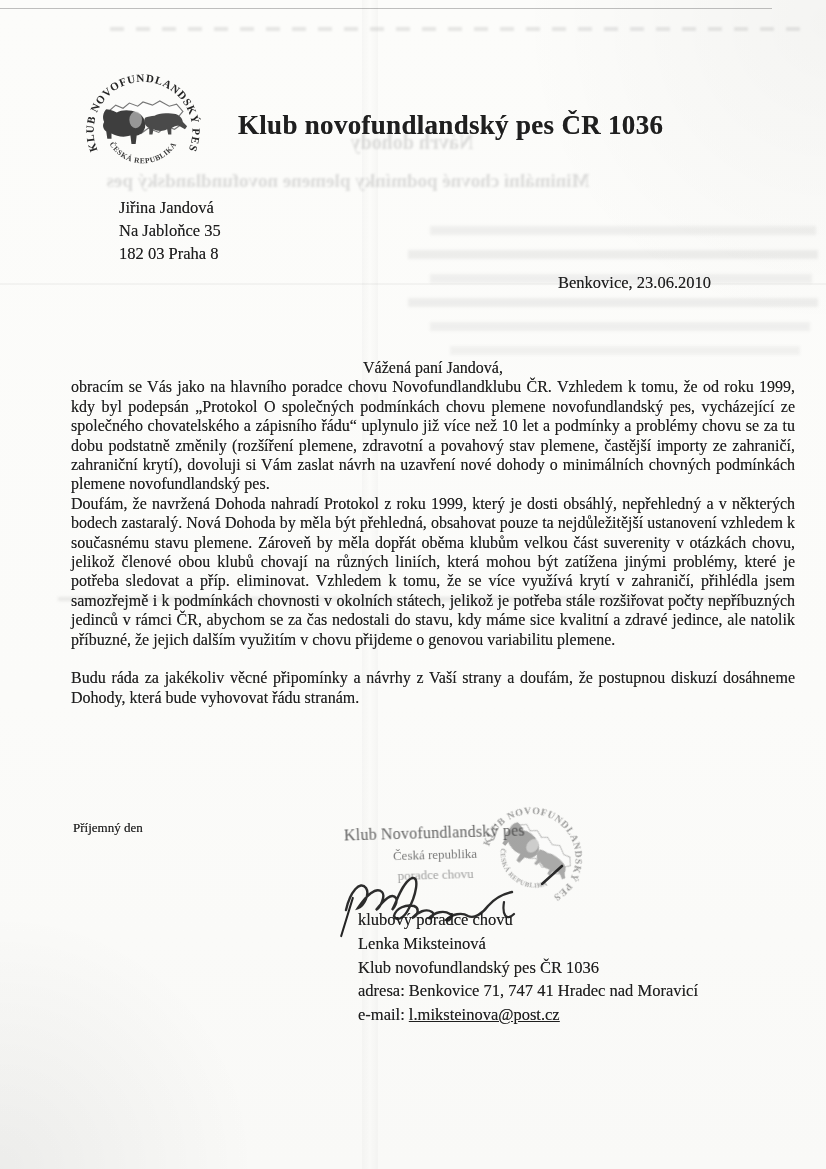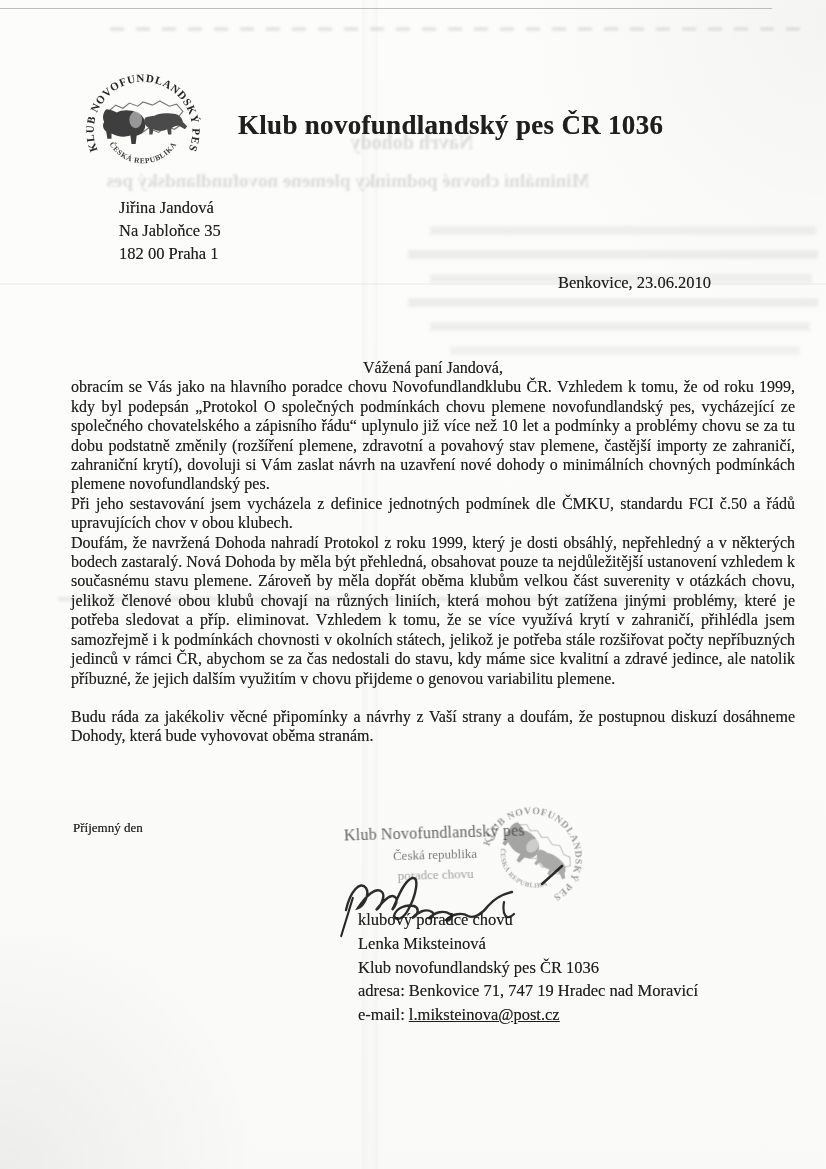--- a/index.html
+++ b/index.html
@@ -104,31 +104,30 @@
   <div class="gbar" style="top:346px;left:450px;width:350px;opacity:.10"></div>
 
   <svg class="logo">
     <use href="#club-logo-symbol"></use>
   </svg>
   <h1 class="org-title ink">Klub novofundlandský pes ČR 1036</h1>
 
   <div class="recipient ink">
     <div>Jiřina Jandová</div>
     <div>Na Jabloňce 35</div>
-    <div>182 00 Praha 1</div>
+    <div>182 03 Praha 8</div>
   </div>
 
   <div class="dateline ink">Benkovice, 23.06.2010</div>
 
   <div class="letter-body ink">
     <div class="salutation">Vážená paní Jandová,</div>
     <p class="para">obracím se Vás jako na hlavního poradce chovu Novofundlandklubu ČR. Vzhledem k tomu, že od roku 1999, kdy byl podepsán „Protokol O společných podmínkách chovu plemene novofundlandský pes, vycházející ze společného chovatelského a zápisního řádu“ uplynulo již více než 10 let a podmínky a problémy chovu se za tu dobu podstatně změnily (rozšíření plemene, zdravotní a povahový stav plemene, častější importy ze zahraničí, zahraniční krytí), dovoluji si Vám zaslat návrh na uzavření nové dohody o minimálních chovných podmínkách plemene novofundlandský pes.</p>
-    <p class="para">Při jeho sestavování jsem vycházela z definice jednotných podmínek dle ČMKU, standardu FCI č.50 a řádů upravujících chov v obou klubech.</p>
     <p class="para">Doufám, že navržená Dohoda nahradí Protokol z roku 1999, který je dosti obsáhlý, nepřehledný a v některých bodech zastaralý. Nová Dohoda by měla být přehledná, obsahovat pouze ta nejdůležitější ustanovení vzhledem k současnému stavu plemene. Zároveň by měla dopřát oběma klubům velkou část suverenity v otázkách chovu, jelikož členové obou klubů chovají na různých liniích, která mohou být zatížena jinými problémy, které je potřeba sledovat a příp. eliminovat. Vzhledem k tomu, že se více využívá krytí v zahraničí, přihlédla jsem samozřejmě i k podmínkách chovnosti v okolních státech, jelikož je potřeba stále rozšiřovat počty nepříbuzných jedinců v rámci ČR, abychom se za čas nedostali do stavu, kdy máme sice kvalitní a zdravé jedince, ale natolik příbuzné, že jejich dalším využitím v chovu přijdeme o genovou variabilitu plemene.</p>
-    <p class="para para-gap">Budu ráda za jakékoliv věcné připomínky a návrhy z Vaší strany a doufám, že postupnou diskuzí dosáhneme Dohody, která bude vyhovovat oběma stranám.</p>
+    <p class="para para-gap">Budu ráda za jakékoliv věcné připomínky a návrhy z Vaší strany a doufám, že postupnou diskuzí dosáhneme Dohody, která bude vyhovovat řádu stranám.</p>
   </div>
 
   <div class="closing ink">Příjemný den</div>
 
   <div class="stamp-text">
     <div class="stamp-l1">Klub Novofundlandský pes</div>
     <div class="stamp-l2">Česká republika</div>
     <div class="stamp-l3">poradce chovu</div>
   </div>
 
@@ -146,21 +145,21 @@
     <path d="M206,28 L226,10" fill="none" stroke="#1a1a1a" stroke-width="2.6" stroke-linecap="round" opacity="0.92"></path>
   </svg>
   <div class="sig-slash"></div>
 
   <div class="signature-block ink">
     <div>klubový poradce chovu</div>
     <div>Lenka Miksteinová</div>
     <div>Klub novofundlandský pes ČR 1036</div>
     <div>
       <span>adresa:</span>
-      <span>Benkovice 71, 747 19 Hradec nad Moravicí</span>
+      <span>Benkovice 71, 747 41 Hradec nad Moravicí</span>
     </div>
     <div>
       <span>e-mail:</span>
       <span class="sig-email-value">l.miksteinova@post.cz</span>
     </div>
   </div>
 
 </div>
 
 </body></html>

